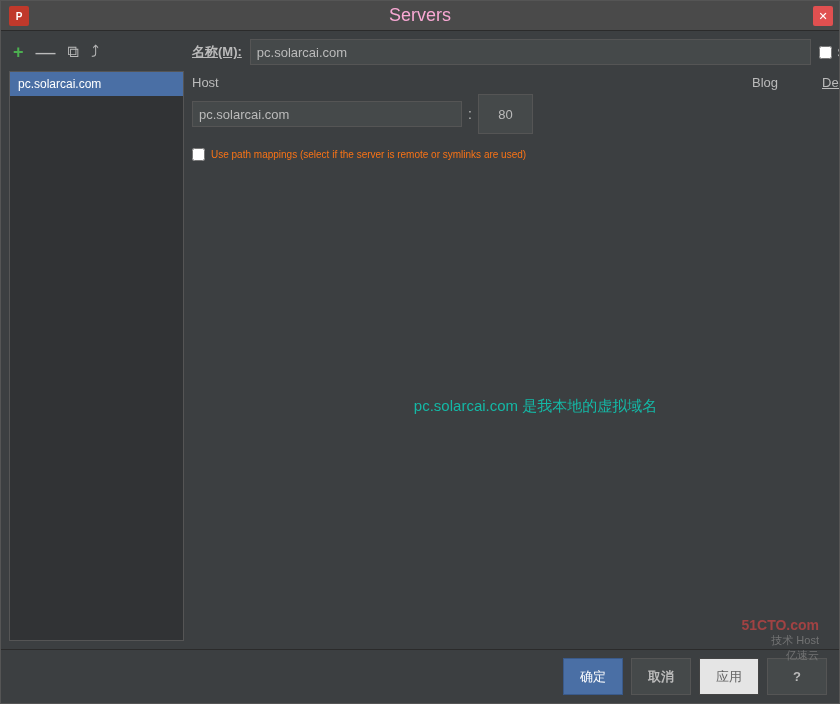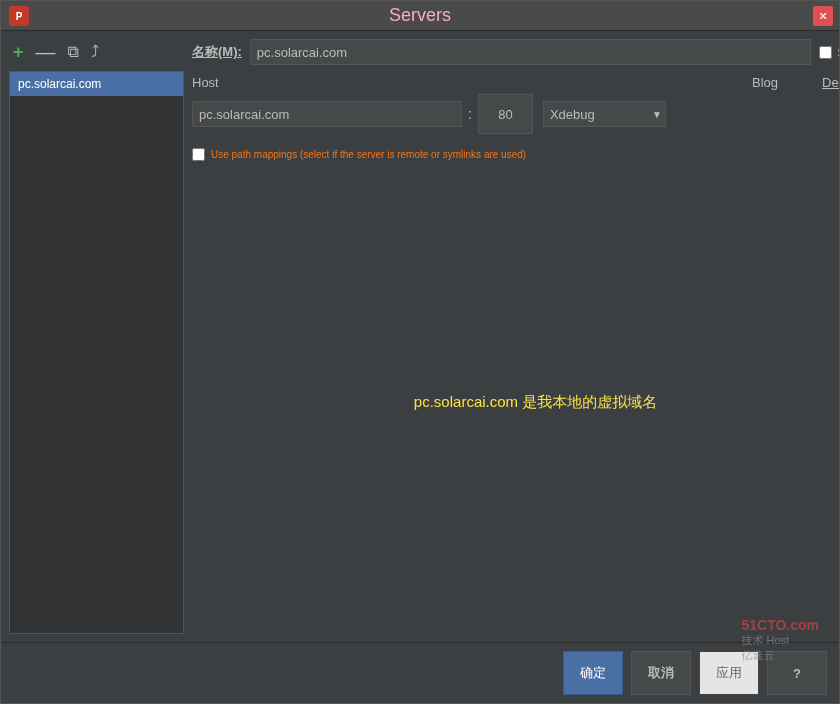--- a/index.html
+++ b/index.html
@@ -300,42 +300,42 @@
     }
 
     .center-annotation {
       flex: 1;
       display: flex;
       align-items: center;
       justify-content: center;
     }
 
     .annotation-text {
-      color: #fde047;
+      color: #14b8a6;
       font-size: 15px;
     }
 
     .footer {
       display: flex;
       justify-content: flex-end;
       align-items: center;
       padding: 8px 12px;
       gap: 8px;
       border-top: 1px solid #2b2b2b;
       flex-shrink: 0;
     }
 
     .footer-btn {
       background: #4a6fa5;
       border: 1px solid #3a5a8a;
       color: #ffffff;
       padding: 4px 16px;
       font-size: 13px;
       cursor: pointer;
-      height: 44px;
+      height: 37px;
       min-width: 60px;
     }
 
     .footer-btn.secondary {
       background: #45494a;
       border: 1px solid #555;
       color: #bbbbbb;
       font-weight: bold;
     }
 
@@ -345,20 +345,21 @@
       color: #666;
       cursor: default;
     }
 
     .watermark {
       position: absolute;
       bottom: 40px;
       right: 20px;
       color: #888;
       font-size: 11px;
+      text-align: right;
       opacity: 0.7;
     }
 
     .watermark-main {
       color: #cc4444;
       font-size: 14px;
       font-weight: bold;
     }
   </style>
 </head>
@@ -404,27 +405,20 @@
       <div class="host-port-section">
         <div class="host-port-labels">
           <span class="host-label">Host</span>
           <span class="port-label" style="margin-left:280px;">Blog</span>
           <span class="debugger-label" style="margin-left:10px;">Debugger</span>
         </div>
         <div class="host-port-row">
           <input class="host-input" type="text" value="pc.solarcai.com" style="">
           <span class="colon">:</span>
           <input class="port-input" type="text" value="80" style="">
-          <div class="debugger-select-wrapper">
-            <select class="debugger-select">
-              <option>Xdebug</option>
-              <option>Zend Debugger</option>
-            </select>
-            <span class="select-arrow">▼</span>
-          </div>
         </div>
       </div>
 
       <div class="path-mapping-row">
         <input type="checkbox" class="path-mapping-checkbox" style="">
         <span class="path-mapping-label">Use path mappings (select if the server is remote or symlinks are used)</span>
       </div>
 
       <div class="center-annotation">
         <span class="annotation-text">pc.solarcai.com  是我本地的虚拟域名</span>

